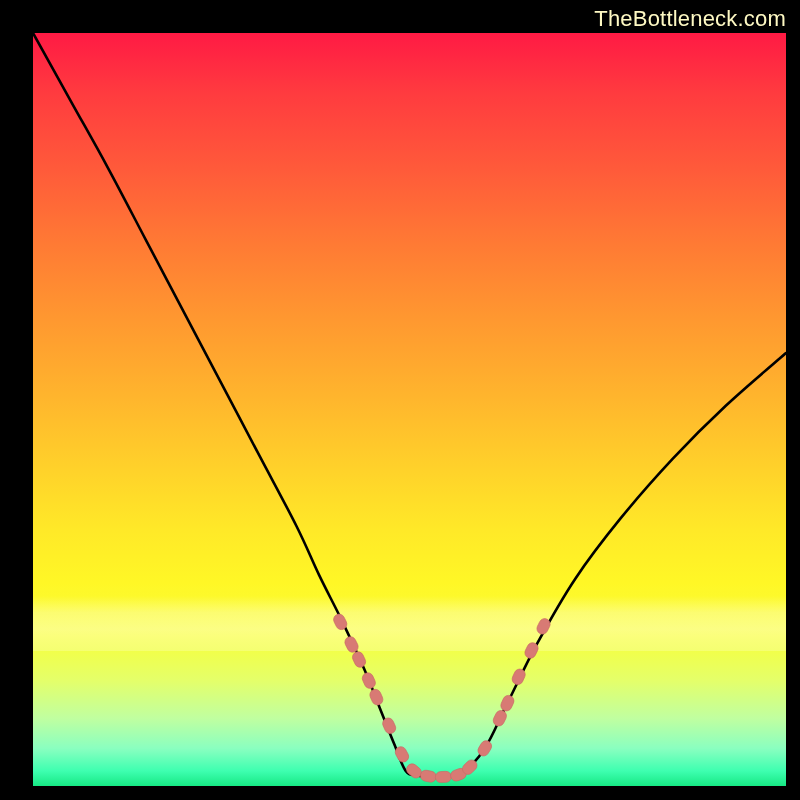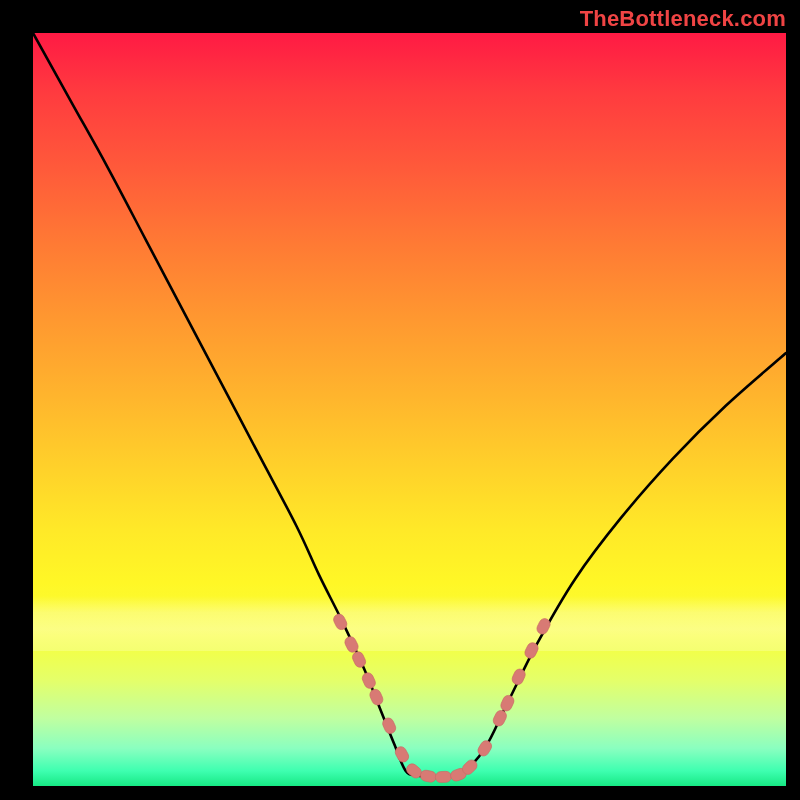--- a/index.html
+++ b/index.html
@@ -62,23 +62,23 @@
   svg.curves {
     position: absolute;
     left: 0; top: 0;
     width: 753px;
     height: 753px;
   }
   .watermark {
     position: absolute;
     top: 6px;
     right: 14px;
-    color: #ef4444;
+    color: #fef9c3;
     font-size: 22px;
-    font-weight: 700;
+    font-weight: 400;
     letter-spacing: 0.2px;
     user-select: none;
   }
 </style>
 </head>
 <body>
 
 <div class="frame">
 
   <div class="plot">

